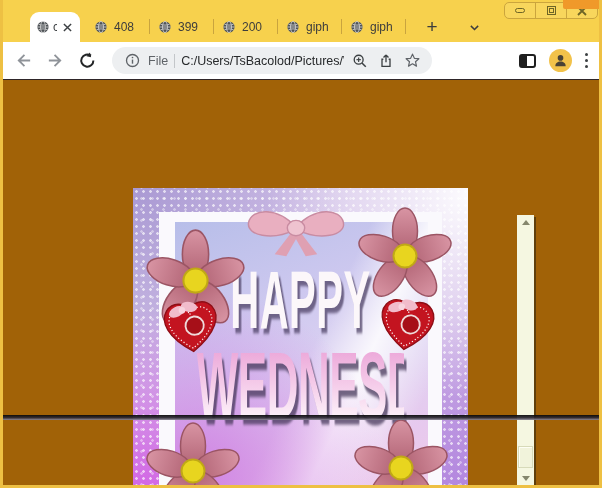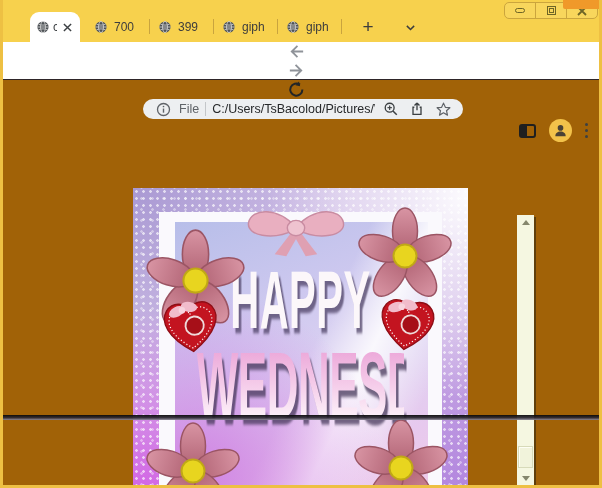--- a/index.html
+++ b/index.html
@@ -25,21 +25,21 @@
   .tab.active{width:50px;background:#fff;border-radius:9px 9px 0 0;padding:0 6px;gap:3px;margin-right:6px;color:#3C4043;}
   .tab.plain{width:64px;padding:0 8px;gap:6px;}
   .tab.plain::after{content:"";position:absolute;right:0;top:7px;height:15px;width:1px;background:#C9A43E;}
   .tab-label{overflow:hidden;white-space:nowrap;flex:1;}
   .tab-close{display:flex;align-items:center;justify-content:center;width:14px;height:14px;border-radius:50%;}
   .newtab{margin-left:14px;width:24px;height:24px;margin-bottom:3px;display:flex;align-items:center;justify-content:center;
     font-size:19px;color:#3D3D3D;font-weight:400;}
   .tabsearch{margin-left:18px;width:24px;height:24px;margin-bottom:3px;display:flex;align-items:center;justify-content:center;}
   
   .toolbar{position:absolute;top:42px;left:-3px;width:602px;height:38px;background:#fff;display:flex;align-items:center;
-    padding:0 12px;border-bottom:1px solid #2E2528;z-index:10;flex-direction:column;}
+    padding:0 12px;border-bottom:1px solid #2E2528;z-index:10;}
   .nav-btn{width:22px;height:22px;display:flex;align-items:center;justify-content:center;margin-right:10px;}
   .omnibox{margin-left:4px;width:320px;height:27px;background:#EDEFF1;border-radius:14px;display:flex;align-items:center;
     padding:0 10px;gap:6px;font-size:12.5px;}
   .proto{color:#5F6368;}
   .om-div{width:1px;height:14px;background:#C3C6C9;}
   .om-path{color:#27292B;white-space:nowrap;overflow:hidden;flex:1;}
   .om-ic{display:flex;align-items:center;justify-content:center;width:20px;height:20px;flex:none;}
   .right-cluster{margin-left:auto;display:flex;align-items:center;gap:13px;padding-right:2px;}
   .sidepanel-ic{width:17px;height:14px;border:2px solid #1F1F1F;border-radius:3px;position:relative;}
   .sidepanel-ic::after{content:"";position:absolute;left:0;top:0;bottom:0;width:6px;background:#1F1F1F;}
@@ -157,27 +157,33 @@
         <span class="tab-close">
           <svg width="9" height="9" viewBox="0 0 10 10">
             <path d="M1 1 L9 9 M9 1 L1 9" stroke="#3C4043" stroke-width="1.6"></path>
           </svg>
         </span>
       </div>
       <div class="tab plain">
         <svg width="14" height="14" viewBox="0 0 18 18">
             <use href="#globe"></use>
           </svg>
-        <span class="tab-label">700</span>
+        <span class="tab-label">408</span>
       </div>
       <div class="tab plain">
         <svg width="14" height="14" viewBox="0 0 18 18">
             <use href="#globe"></use>
           </svg>
         <span class="tab-label">399</span>
+      </div>
+      <div class="tab plain">
+        <svg width="14" height="14" viewBox="0 0 18 18">
+            <use href="#globe"></use>
+          </svg>
+        <span class="tab-label">200</span>
       </div>
       <div class="tab plain">
         <svg width="14" height="14" viewBox="0 0 18 18">
             <use href="#globe"></use>
           </svg>
         <span class="tab-label">giph</span>
       </div>
       <div class="tab plain">
         <svg width="14" height="14" viewBox="0 0 18 18">
             <use href="#globe"></use>

